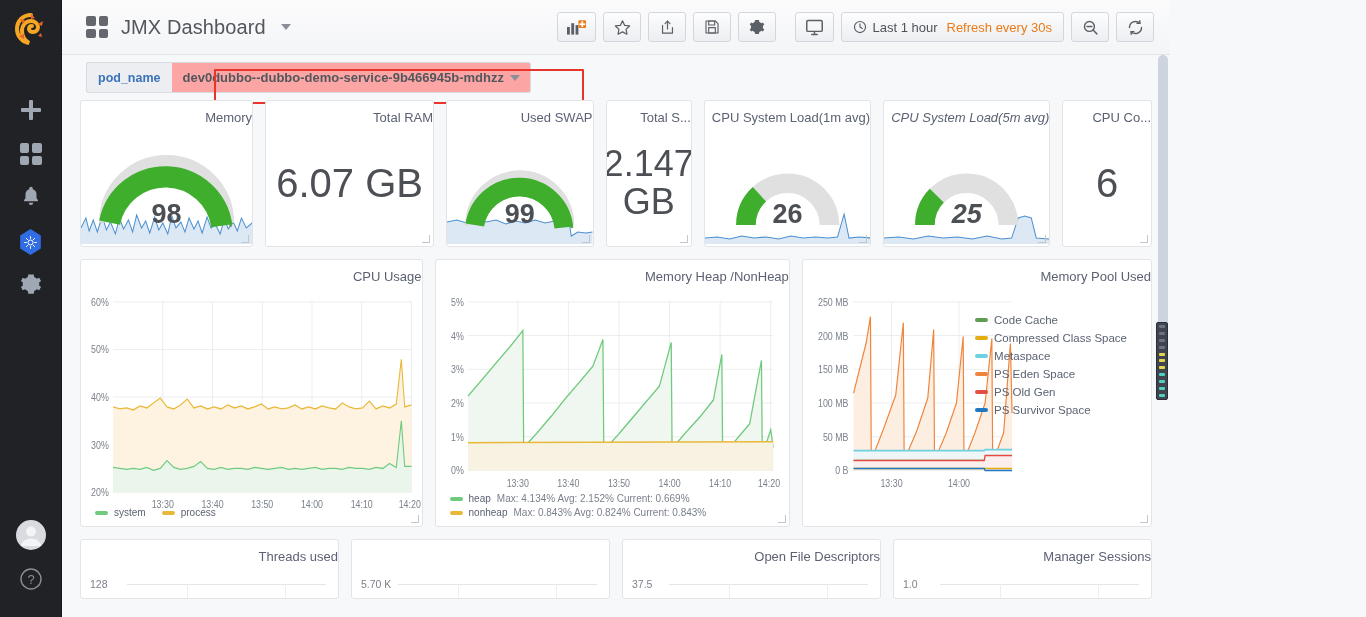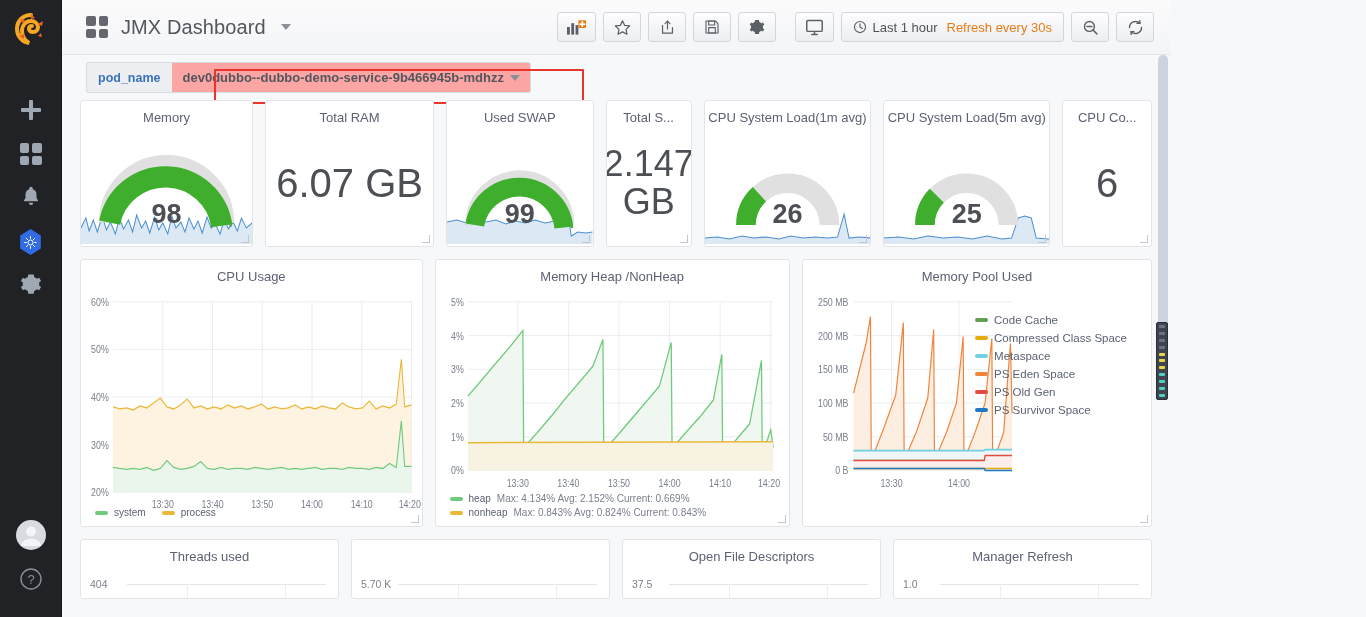--- a/index.html
+++ b/index.html
@@ -107,21 +107,21 @@
   }
 
   
   .grid { padding: 0 18px 0 18px; }
   .row { display: flex; gap: 12px; margin-bottom: 12px; }
   .panel {
     background: #fff; border: 1px solid #e2e4e8; border-radius: 3px;
     position: relative; overflow: hidden;
   }
   .panel-title {
-    text-align: center; font-size: 13px; color: #5b6273;
+    text-align: right; font-size: 13px; color: #5b6273;
     padding-top: 9px; font-weight: 400;
     white-space: nowrap; overflow: hidden; text-overflow: ellipsis;
   }
   .resize-grip {
     position:absolute; right: 3px; bottom: 3px; width: 8px; height: 8px;
     border-right: 1.5px solid #c3c7cd; border-bottom: 1.5px solid #c3c7cd;
   }
   .singlestat-value {
     display:flex; align-items:center; justify-content:center;
     font-size: 40px; color: #4c5055; font-weight: 400;
@@ -414,21 +414,21 @@
           <svg class="gauge-svg" viewBox="0 0 202 121">
             <path d="M 41 110 A 60 60 0 0 1 161 110" fill="none" stroke="#4caf50" stroke-width="4"></path>
             <path d="M 50 110 A 51 51 0 0 1 152 110" fill="none" stroke="#e0e0e0" stroke-width="24"></path>
             <path d="M 50 110 A 51 51 0 0 1 66.5 72.5" fill="none" stroke="#3eae2c" stroke-width="24"></path>
           </svg>
           <div class="gauge-num">26</div>
         </div>
         <div class="resize-grip"></div>
       </div>
 
-      <div class="panel" style="width:202px;height:147px;">
+      <div class="panel" style="width:202px;height:147px;font-style:italic;">
         <div class="panel-title">CPU System Load(5m avg)</div>
         <div class="gauge-wrap">
           <svg class="spark-svg" viewBox="0 0 202 46" preserveAspectRatio="none">
             <path d="M0,40 L18,39 L36,41 L54,38 L72,40 L90,39 L108,41 L126,38 L144,41 L156,40 L164,20 L172,18 L180,20 L186,40 L202,41 L202,46 L0,46 Z" fill="#dce9f5"></path>
             <path d="M0,40 L18,39 L36,41 L54,38 L72,40 L90,39 L108,41 L126,38 L144,41 L156,40 L164,20 L172,18 L180,20 L186,40 L202,41" fill="none" stroke="#4b8fd0" stroke-width="1.2"></path>
           </svg>
           <svg class="gauge-svg" viewBox="0 0 202 121">
             <path d="M 41 110 A 60 60 0 0 1 161 110" fill="none" stroke="#4caf50" stroke-width="4"></path>
             <path d="M 50 110 A 51 51 0 0 1 152 110" fill="none" stroke="#e0e0e0" stroke-width="24"></path>
             <path d="M 50 110 A 51 51 0 0 1 64.5 74" fill="none" stroke="#3eae2c" stroke-width="24"></path>
@@ -633,40 +633,40 @@
             </span>
           </div>
         </div>
         <div class="resize-grip"></div>
       </div>
     </div>
 
     <div class="row">
       <div class="panel mini-panel" style="width:311px;">
         <div class="panel-title">Threads used</div>
-        <div class="mini-axis">404</div>
+        <div class="mini-axis">128</div>
         <div class="mini-line"></div>
         <div class="mini-tick" style="left:106px;"></div>
         <div class="mini-tick" style="left:204px;"></div>
       </div>
       <div class="panel mini-panel" style="width:311px;">
         <div class="mini-axis">5.70 K</div>
         <div class="mini-line"></div>
         <div class="mini-tick" style="left:106px;"></div>
         <div class="mini-tick" style="left:204px;"></div>
       </div>
       <div class="panel mini-panel" style="width:311px;">
         <div class="panel-title">Open File Descriptors</div>
         <div class="mini-axis">37.5</div>
         <div class="mini-line"></div>
         <div class="mini-tick" style="left:106px;"></div>
         <div class="mini-tick" style="left:204px;"></div>
       </div>
       <div class="panel mini-panel" style="width:311px;">
-        <div class="panel-title">Manager Refresh</div>
+        <div class="panel-title">Manager Sessions</div>
         <div class="mini-axis">1.0</div>
         <div class="mini-line"></div>
         <div class="mini-tick" style="left:106px;"></div>
         <div class="mini-tick" style="left:204px;"></div>
       </div>
     </div>
 
   </div>
 
   <div class="vscroll"></div>

